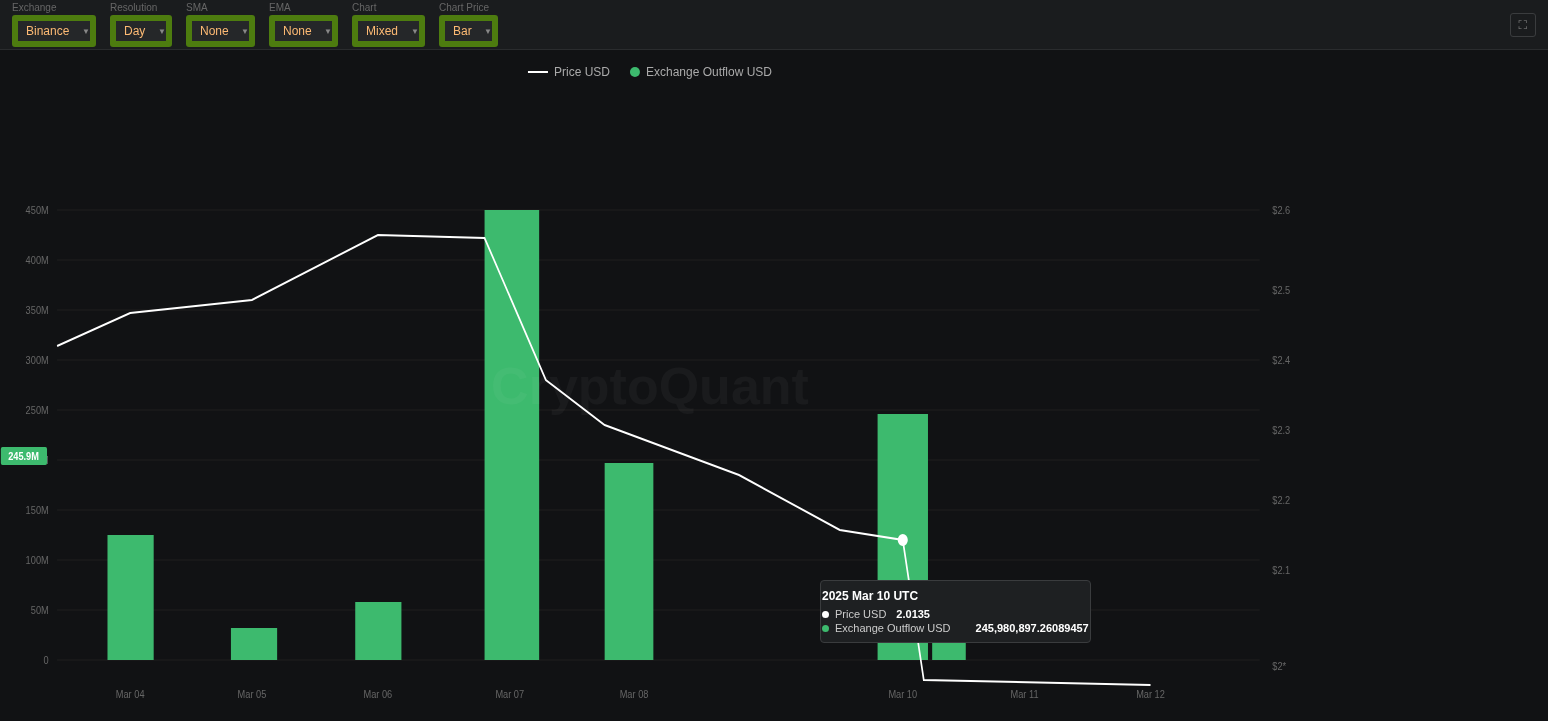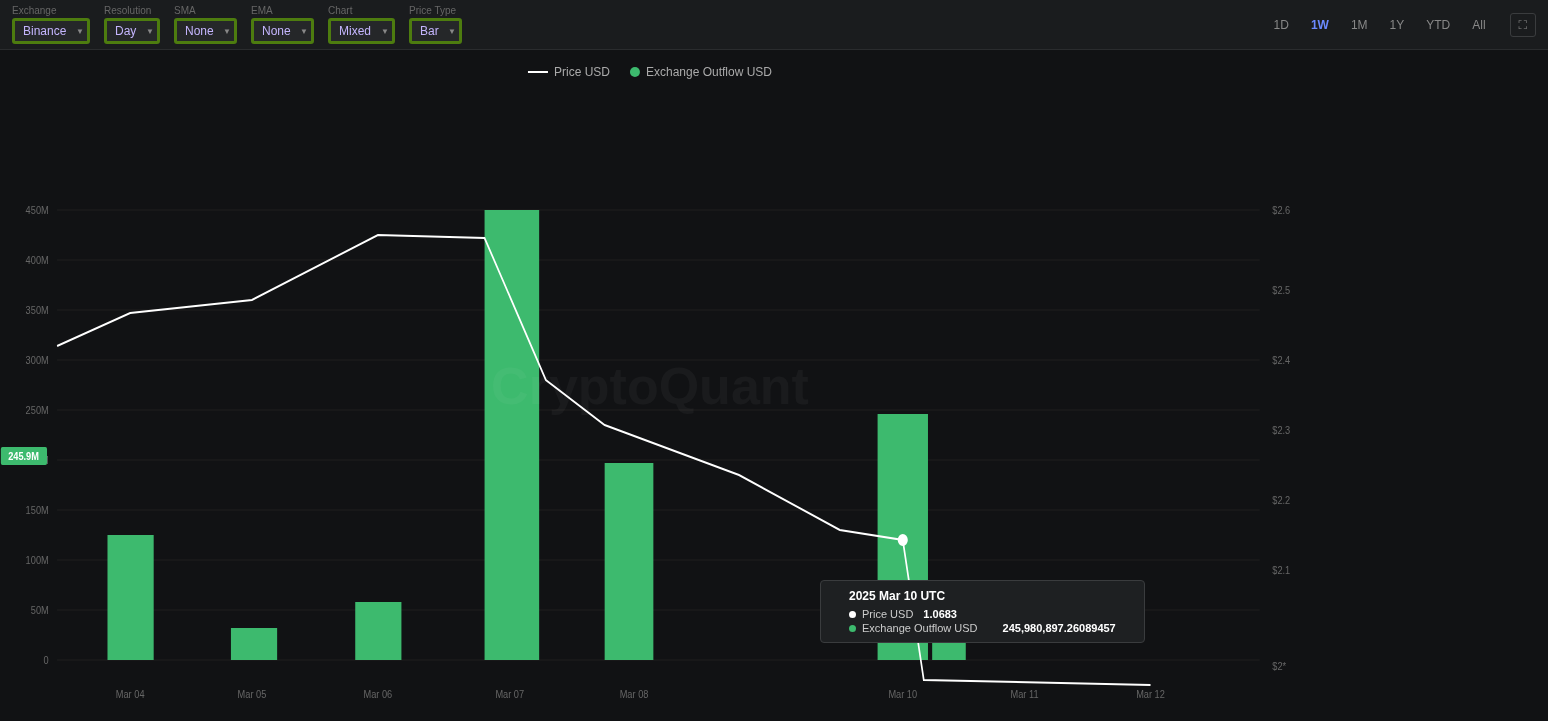--- a/index.html
+++ b/index.html
@@ -31,22 +31,22 @@
     }
 
     .toolbar-label {
       font-size: 10px;
       color: #666;
       margin-bottom: 2px;
     }
 
     .toolbar-select {
       background: #252729;
-      border: 3px solid #4d7c0f;
-      color: #c4b5fd;
+      border: 6px solid #4d7c0f;
+      color: #fdba74;
       padding: 3px 20px 3px 8px;
       border-radius: 3px;
       font-size: 12px;
       appearance: none;
       cursor: pointer;
       position: relative;
     }
 
     .select-wrapper {
       position: relative;
@@ -159,21 +159,21 @@
       left: 0;
       width: 100%;
       height: 100%;
     }
 
     .tooltip-box {
       position: absolute;
       background: #1e2022;
       border: 1px solid #3a3c3e;
       border-radius: 4px;
-      padding: 8px 28px;
+      padding: 8px 1px;
       font-size: 11px;
       color: #ccc;
       z-index: 20;
       pointer-events: none;
     }
 
     .tooltip-title {
       font-weight: bold;
       color: #fff;
       margin-bottom: 5px;
@@ -237,38 +237,30 @@
   <div class="toolbar-group">
     <span class="toolbar-label">Chart</span>
     <div class="select-wrapper">
       <select class="toolbar-select">
         <option>Mixed</option>
       </select>
     </div>
   </div>
 
   <div class="toolbar-group">
-    <span class="toolbar-label">Price Type</span>
+    <span class="toolbar-label">Chart Price</span>
     <div class="select-wrapper">
       <select class="toolbar-select">
         <option>Bar</option>
       </select>
     </div>
   </div>
 
   <div class="toolbar-spacer"></div>
 
-  <div class="time-buttons">
-    <button class="time-btn">1D</button>
-    <button class="time-btn active">1W</button>
-    <button class="time-btn">1M</button>
-    <button class="time-btn">1Y</button>
-    <button class="time-btn">YTD</button>
-    <button class="time-btn">All</button>
-  </div>
   <button class="expand-btn">⛶</button>
 </div>
 
 <div class="chart-area">
 
   <div class="legend">
     <div class="legend-item">
       <div class="legend-line"></div>
       <span>Price USD</span>
     </div>
@@ -342,21 +334,21 @@
     <rect x="1" y="397" width="55" height="18" fill="#3dba6e" rx="2"></rect>
     <text x="28" y="410" text-anchor="middle" fill="white" font-size="11" font-weight="bold">245.9M</text>
 
   </svg>
 
   <div class="tooltip-box" style="left: 820px; top: 530px;">
     <div class="tooltip-title">2025 Mar 10 UTC</div>
     <div class="tooltip-row">
       <div class="tooltip-dot" style="background: white; border: 2px solid white;"></div>
       <span>Price USD</span>
-      <span style="color:#fff; font-weight:bold; margin-left:4px;">1.0683</span>
+      <span style="color:#fff; font-weight:bold; margin-left:4px;">2.0135</span>
     </div>
     <div class="tooltip-row">
       <div class="tooltip-dot" style="background: #3dba6e;"></div>
       <span>Exchange Outflow USD</span>
       <span style="color:#fff; font-weight:bold; margin-left:19px;">245,980,897.26089457</span>
     </div>
   </div>
 
 </div>
 

